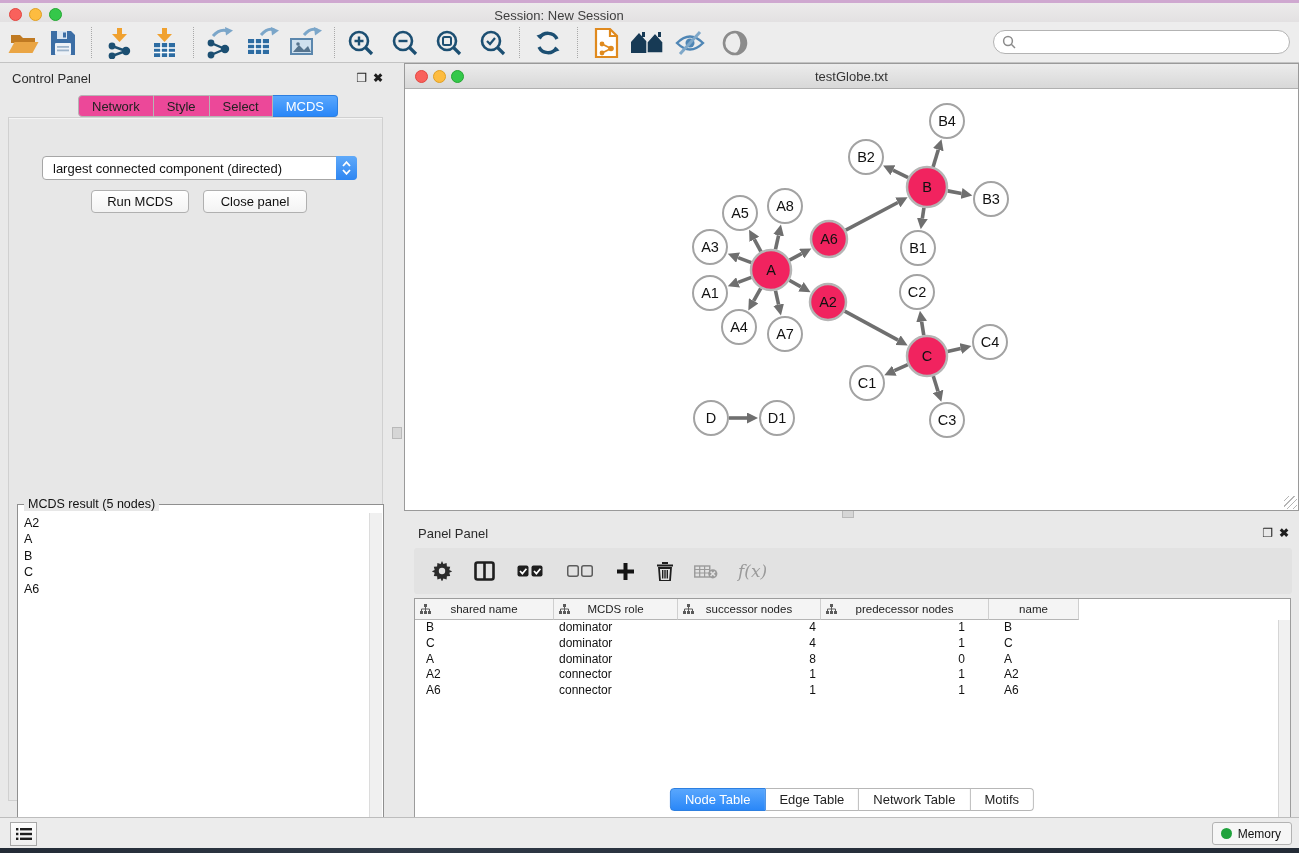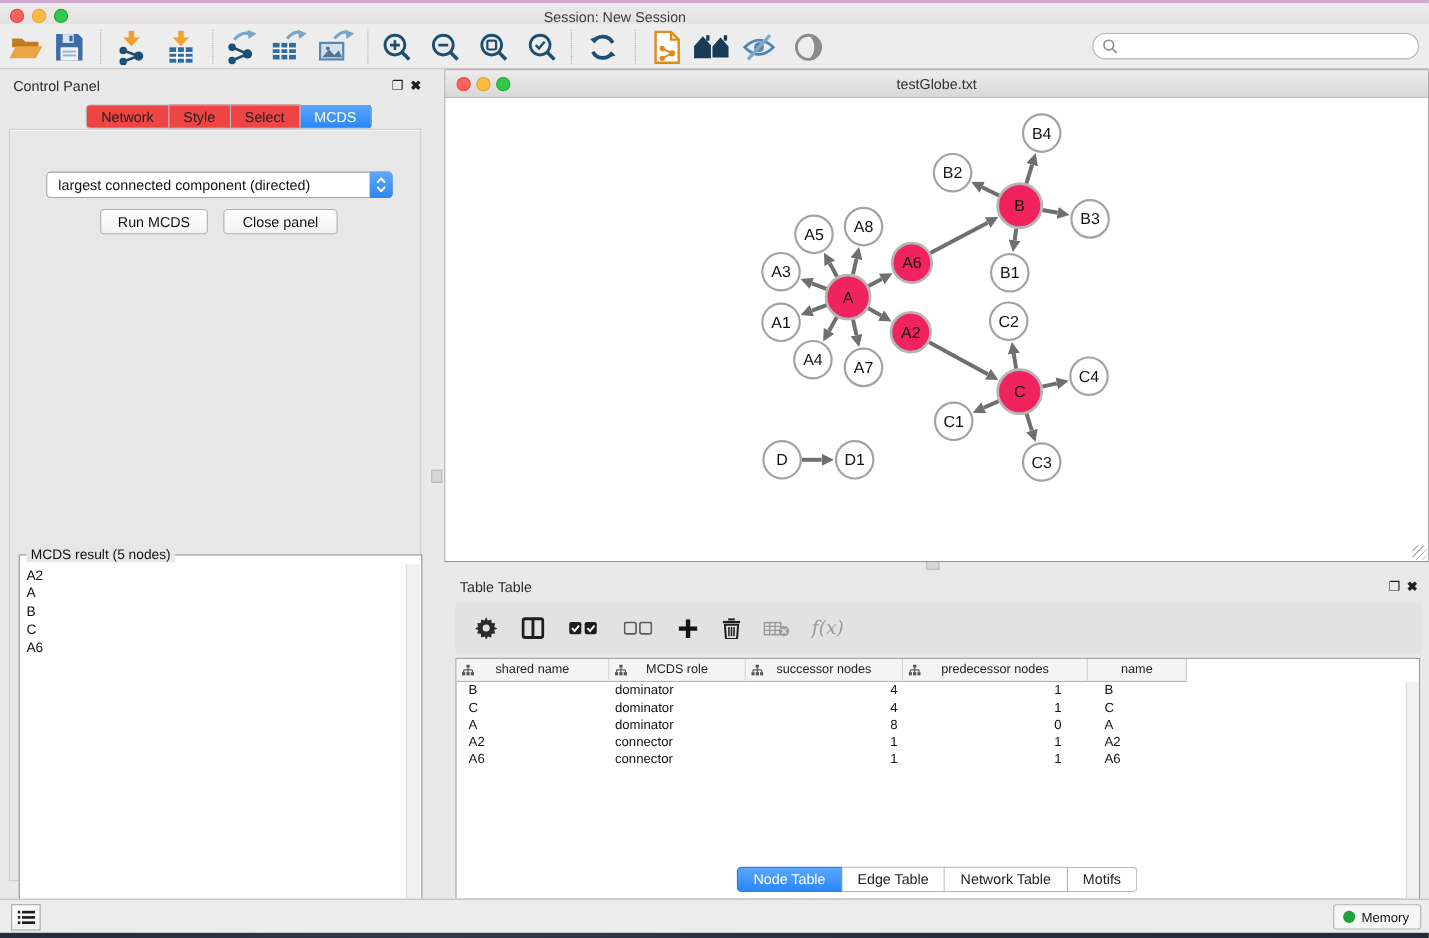--- a/index.html
+++ b/index.html
@@ -32,21 +32,21 @@
   #search-wrap svg { flex:0 0 auto; }
   #search-input { border:none; outline:none; flex:1; height:18px; margin-left:5px;
     font-size:12px; background:transparent; }
 
   
   #control-panel { left:0; top:63px; width:391px; height:754px; background:#e9e9e9; }
   #cp-header { left:12px; top:8px; font-size:13px; color:#2b2b2b; }
   .win-mini { position:absolute; top:9px; font-size:12px; color:#1e1e1e; line-height:12px; }
   #cp-float { right:24px; } #cp-close { right:8px; font-weight:bold; }
   #cp-tabs { position:absolute; left:78px; top:32px; height:22px; display:flex; }
-  .cp-tab { height:22px; padding:0 13px; background:#ef4444; border:1px solid #b5b5b5;
+  .cp-tab { height:22px; padding:0 13px; background:#ec4899; border:1px solid #b5b5b5;
     border-left:none; font-size:13px; color:#222; display:flex; align-items:center; }
   .cp-tab:first-child { border-left:1px solid #b5b5b5; border-radius:4px 0 0 4px; }
   .cp-tab:last-child { border-radius:0 4px 4px 0; }
   .cp-tab.active { background:linear-gradient(#59a7fd,#2a87f8); color:#fff;
     border-color:#2d7fe0; }
   #cp-body { left:8px; top:54px; width:375px; height:684px; background:#e7e7e7;
     border:1px solid #d0d0d0; box-shadow:inset 0 1px 0 #f4f4f4; }
   #opt-label { left:0; top:15px; width:100%; text-align:center; font-size:13px; color:#111; }
   #criterion-select { left:33px; top:38px; width:315px; height:24px; background:#fff;
     border:1px solid #a6a6a6; border-radius:4px; display:flex; align-items:center; }
@@ -451,21 +451,21 @@
               <circle cx="372" cy="329" r="17" fill="#ffffff" stroke="#a3a3a3" stroke-width="2"></circle>
               <text x="372" y="334" text-anchor="middle" font-size="14.5" fill="#111111">D1</text>
             </g>
           </g>
       </svg>
     </div>
     <div id="resize-grip" class="abs"></div>
   </div>
 
   <div id="table-panel" class="abs">
-    <div id="tp-header" class="abs">Table Table</div>
+    <div id="tp-header" class="abs">Panel Panel</div>
     <span id="tp-float" class="win-mini abs" style="top:7px">❐</span>
     <span id="tp-close" class="win-mini abs" style="top:7px">✖</span>
 
     <div id="tp-toolbar" class="abs">
       <div class="tp-icon" style="margin-left:18px">
         <svg width="20" height="20" viewBox="0 0 20 20">
             <path d="M10 0 l1.4 3 3.2-.9 .3 3.3 3.3.3 -.9 3.2 3 1.4 -3 1.4 .9 3.2 -3.3.3 -.3 3.3 -3.2-.9 -1.4 3 -1.4-3 -3.2.9 -.3-3.3 -3.3-.3 .9-3.2 -3-1.4 3-1.4 -.9-3.2 3.3-.3 .3-3.3 3.2.9z" fill="#2b2b2b"></path>
             <circle cx="10" cy="10" r="3.2" fill="#e2e2e2"></circle>
           </svg>
       </div>

